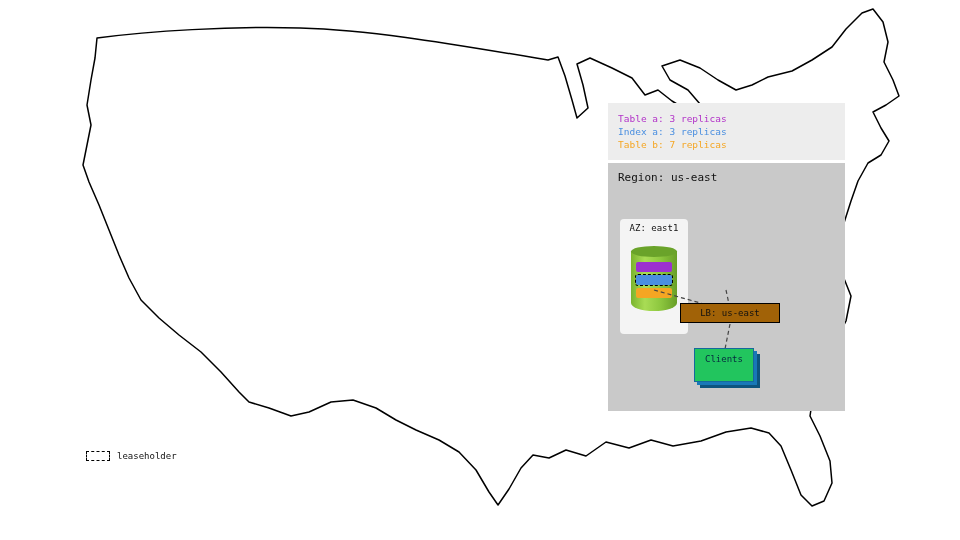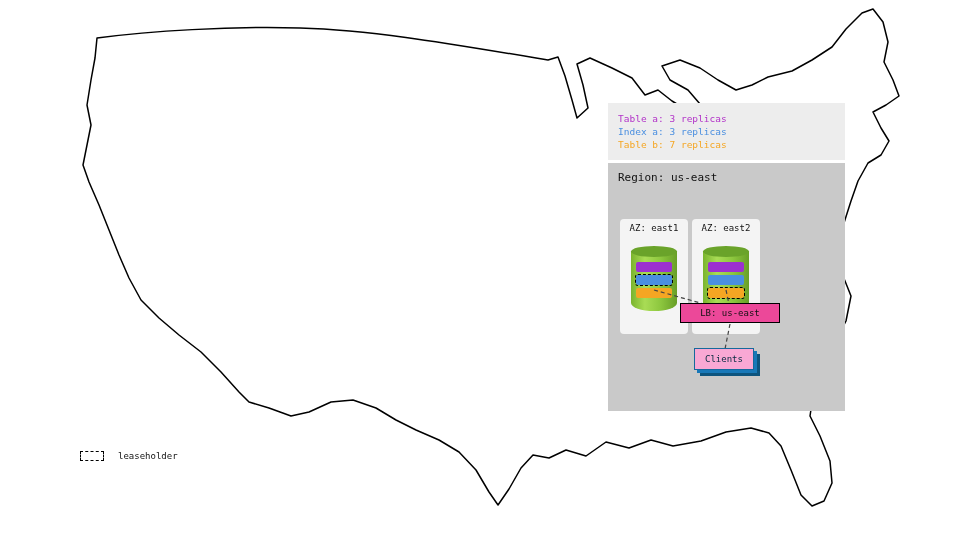--- a/index.html
+++ b/index.html
@@ -57,32 +57,32 @@
   .bar{position:absolute;left:5px;width:36px;height:10px;border-radius:2px;}
   .bar.b1{top:16px;background:#9c30d0;}
   .bar.b2{top:29px;background:#4a8fe0;}
   .bar.b3{top:42px;background:#f5a623;}
   .bar.lh{outline:1.6px dashed #000;outline-offset:0px;}
 
   
   .links{position:absolute;left:0;top:0;width:237px;height:308px;pointer-events:none;}
   .lb-box{
     position:absolute;left:72px;top:200px;width:100px;height:20px;
-    background:#ec4899;border:1px solid #000;box-sizing:border-box;
+    background:#a16207;border:1px solid #000;box-sizing:border-box;
     font-size:9px;line-height:18px;text-align:center;color:#111;white-space:pre;z-index:5;
   }
   .clients-box{
-    position:absolute;left:86px;top:245px;width:60px;height:22px;
-    background:#f9a8d4;border:1px solid #15699c;box-sizing:border-box;
+    position:absolute;left:86px;top:245px;width:60px;height:34px;
+    background:#22c55e;border:1px solid #15699c;box-sizing:border-box;
     font-size:9px;line-height:20px;text-align:center;color:#06293f;white-space:pre;z-index:5;
     box-shadow:3px 3px 0 #1878b8, 6px 6px 0 #0d547e;
   }
 
   
-  .lh-legend{position:absolute;left:80px;top:451px;display:flex;align-items:center;gap:14px;justify-content:flex-end;}
+  .lh-legend{position:absolute;left:86px;top:451px;display:flex;align-items:center;gap:7px;justify-content:flex-end;}
   .lh-swatch{
     display:inline-block;width:24px;height:10px;background:#fff;
     border:1.5px dashed #000;box-sizing:border-box;
   }
   .lh-text{font-size:9px;color:#111;white-space:pre;}
 </style>
 </head>
 <body>
 
 <div class="stage">
@@ -116,30 +116,20 @@
         <div class="az-label">AZ: east1</div>
         <div class="cyl">
           <div class="cyl-body"></div>
           <div class="cyl-top"></div>
           <div class="bar b1"></div>
           <div class="bar b2 lh"></div>
           <div class="bar b3"></div>
         </div>
       </div>
 
-      <div class="az az2">
-        <div class="az-label">AZ: east2</div>
-        <div class="cyl">
-          <div class="cyl-body"></div>
-          <div class="cyl-top"></div>
-          <div class="bar b1"></div>
-          <div class="bar b2"></div>
-          <div class="bar b3 lh"></div>
-        </div>
-      </div>
 
     </div>
 
     <svg class="links" viewBox="0 0 237 308" aria-hidden="true">
       <line x1="46" y1="187" x2="96" y2="201" stroke="#444" stroke-width="1.2" stroke-dasharray="4 3"></line>
       <line x1="118" y1="187" x2="121" y2="201" stroke="#444" stroke-width="1.2" stroke-dasharray="4 3"></line>
       <line x1="122" y1="221" x2="117" y2="246" stroke="#444" stroke-width="1.2" stroke-dasharray="4 3"></line>
     </svg>
 
     <div class="lb-box">LB: us-east</div>

